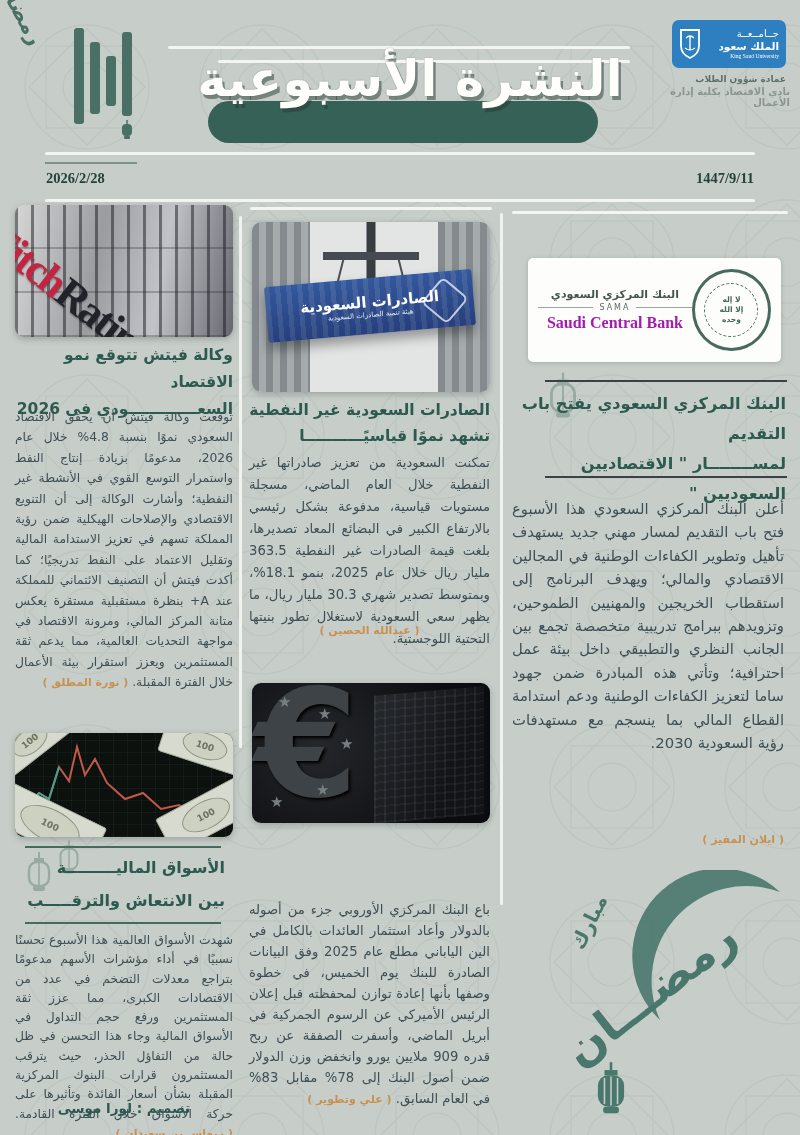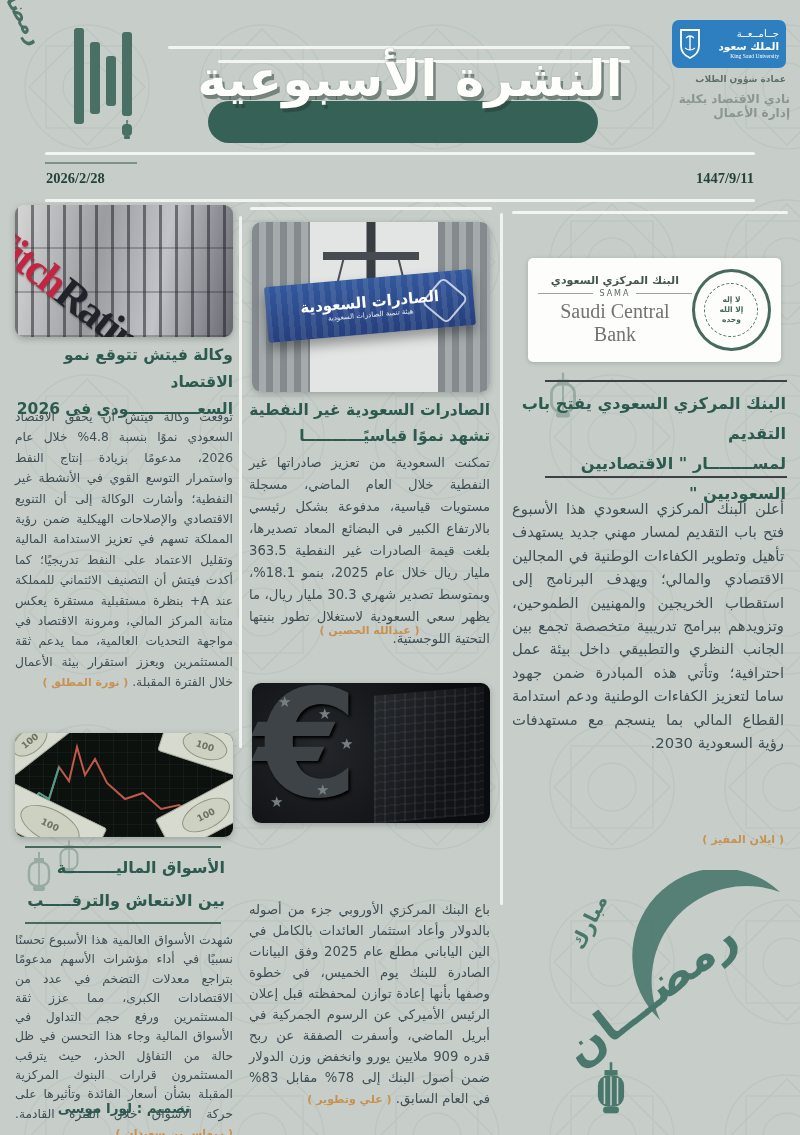--- a/index.html
+++ b/index.html
@@ -127,21 +127,21 @@
         <path d="M7 10 Q11 6 15 10" fill="none" stroke="#ffffff" stroke-width="1.2"></path>
         <path d="M6 20 Q11 24 16 20" fill="none" stroke="#ffffff" stroke-width="1.2"></path>
       </svg>
       <div class="ksu-ar">
         <div style="font-size:10px;">جــامــعــة</div>
         <div style="font-size:10.5px;font-weight:bold;">الملك سعود</div>
         <div style="font-size:5.6px;font-family:'Liberation Serif',serif;">King Saud University</div>
       </div>
     </div>
     <div class="ksu-sub" style="right:14px;top:74px;width:114px;font-size:9px;">عمادة شؤون الطلاب</div>
-    <div class="ksu-sub" style="right:10px;top:92px;width:122px;font-size:12px;color:#8b968f;">نادي الاقتصاد بكلية إدارة الأعمال</div>
+    <div class="ksu-sub" style="right:10px;top:86px;width:122px;font-size:10px;color:#8b968f;">نادي الاقتصاد بكلية إدارة الأعمال</div>
   </div>
 
   <div class="hr" style="left:168px;top:46px;width:462px;"></div>
   <div class="hr" style="left:218px;top:60px;width:412px;"></div>
   <div class="title-band"></div>
   <div class="main-title">النشرة الأسبوعية</div>
 
   <div class="hr" style="left:45px;top:152px;width:710px;"></div>
   <div class="hr-teal" style="left:45px;top:162px;width:92px;opacity:.6;"></div>
   <div class="date-txt" style="left:46px;">2026/2/28</div>
@@ -256,21 +256,21 @@
   </div>
   <div class="a-body" style="left:249px;top:899px;width:241px;font-size:13.2px;line-height:21px;">
     <span>باع البنك المركزي الأوروبي جزء من أصوله بالدولار وأعاد استثمار العائدات بالكامل في الين الياباني مطلع عام 2025 وفق البيانات الصادرة للبنك يوم الخميس، في خطوة وصفها بأنها إعادة توازن لمحفظته قبل إعلان الرئيس الأميركي عن الرسوم الجمركية في أبريل الماضي، وأسفرت الصفقة عن ربح قدره 909 ملايين يورو وانخفض وزن الدولار ضمن أصول البنك إلى 78% مقابل 83% في العام السابق.</span>
     <span class="byline">( علي وتطوير )</span>
   </div>
 
   <div class="sama-box">
     <div class="sama-left">
       <div style="font-size:11px;font-weight:bold;direction:rtl;color:#45554e;">البنك المركزي السعودي</div>
       <div class="sama-acronym">SAMA</div>
-      <div style="font-size:20px;font-family:'Liberation Serif',serif;color:#737373;">Saudi Central Bank</div>
+      <div style="font-size:16px;font-family:'Liberation Serif',serif;color:#a21caf;font-weight:bold;">Saudi Central Bank</div>
     </div>
     <div class="seal">
       <div class="seal-inner">
         <span>لا إله</span>
         <span>إلا الله</span>
         <span>وحده</span>
       </div>
     </div>
   </div>
   <svg class="lantern" style="left:548px;top:372px;" width="30" height="52" viewBox="0 0 26 44">

